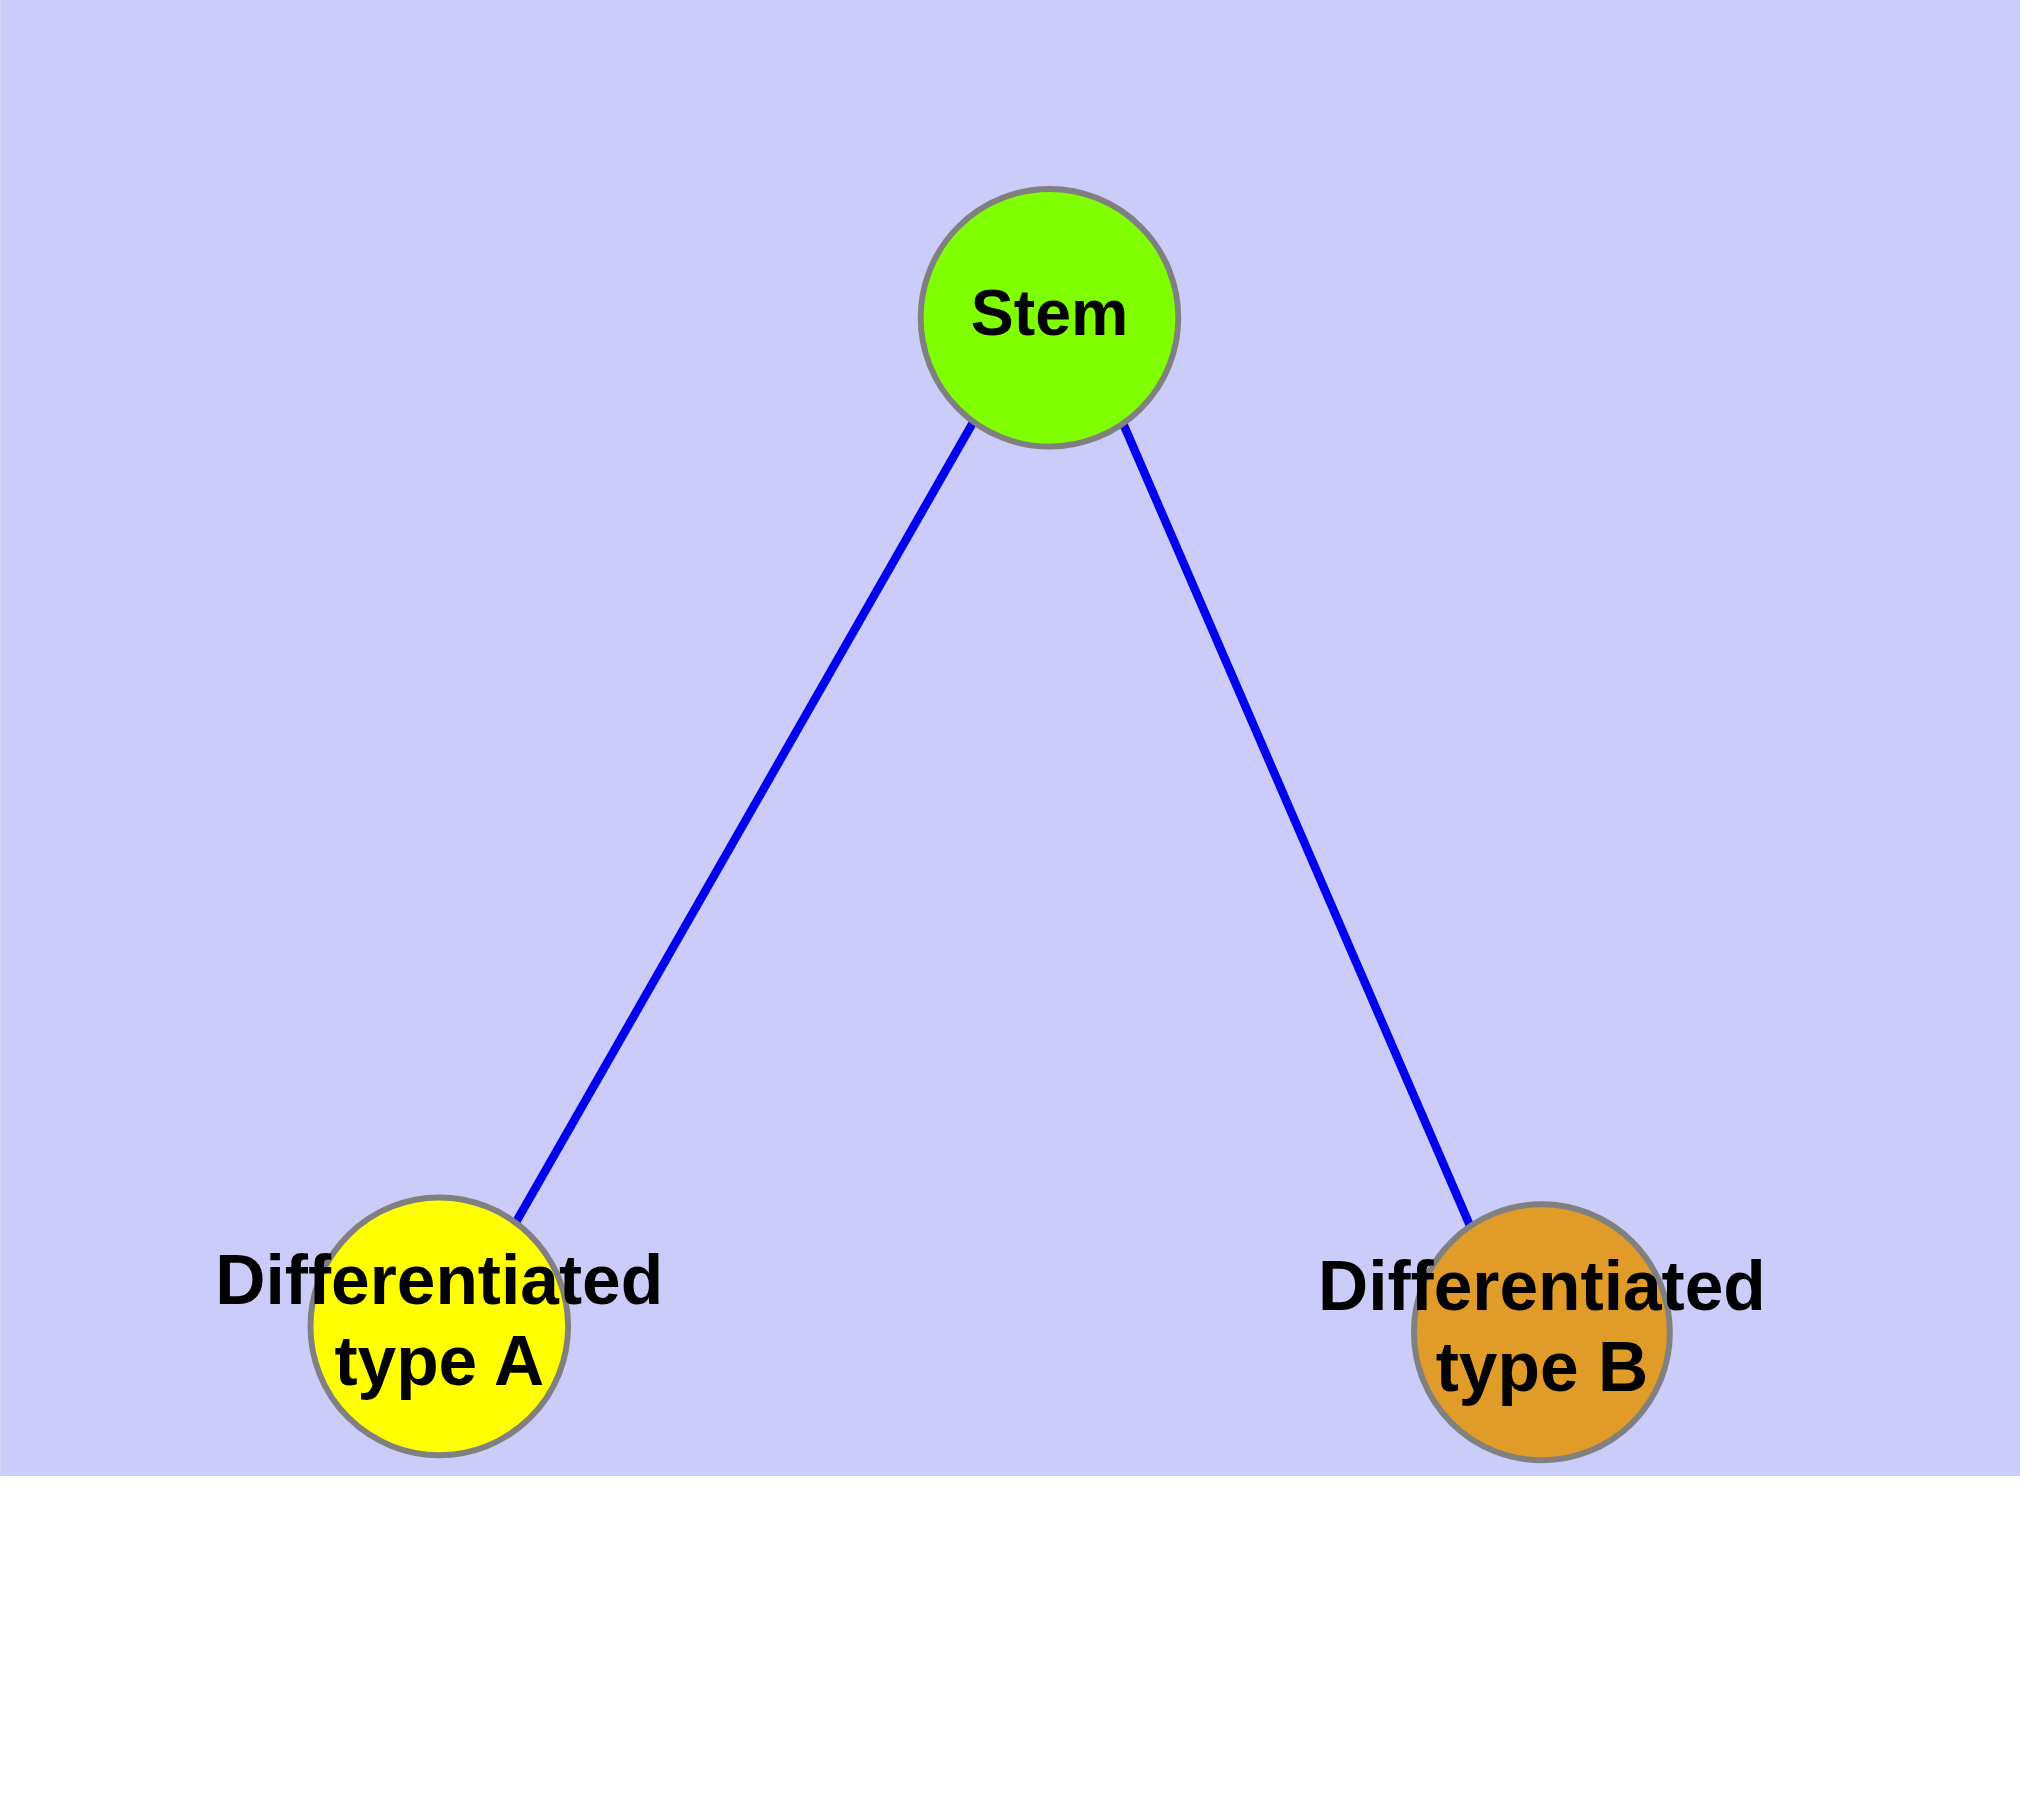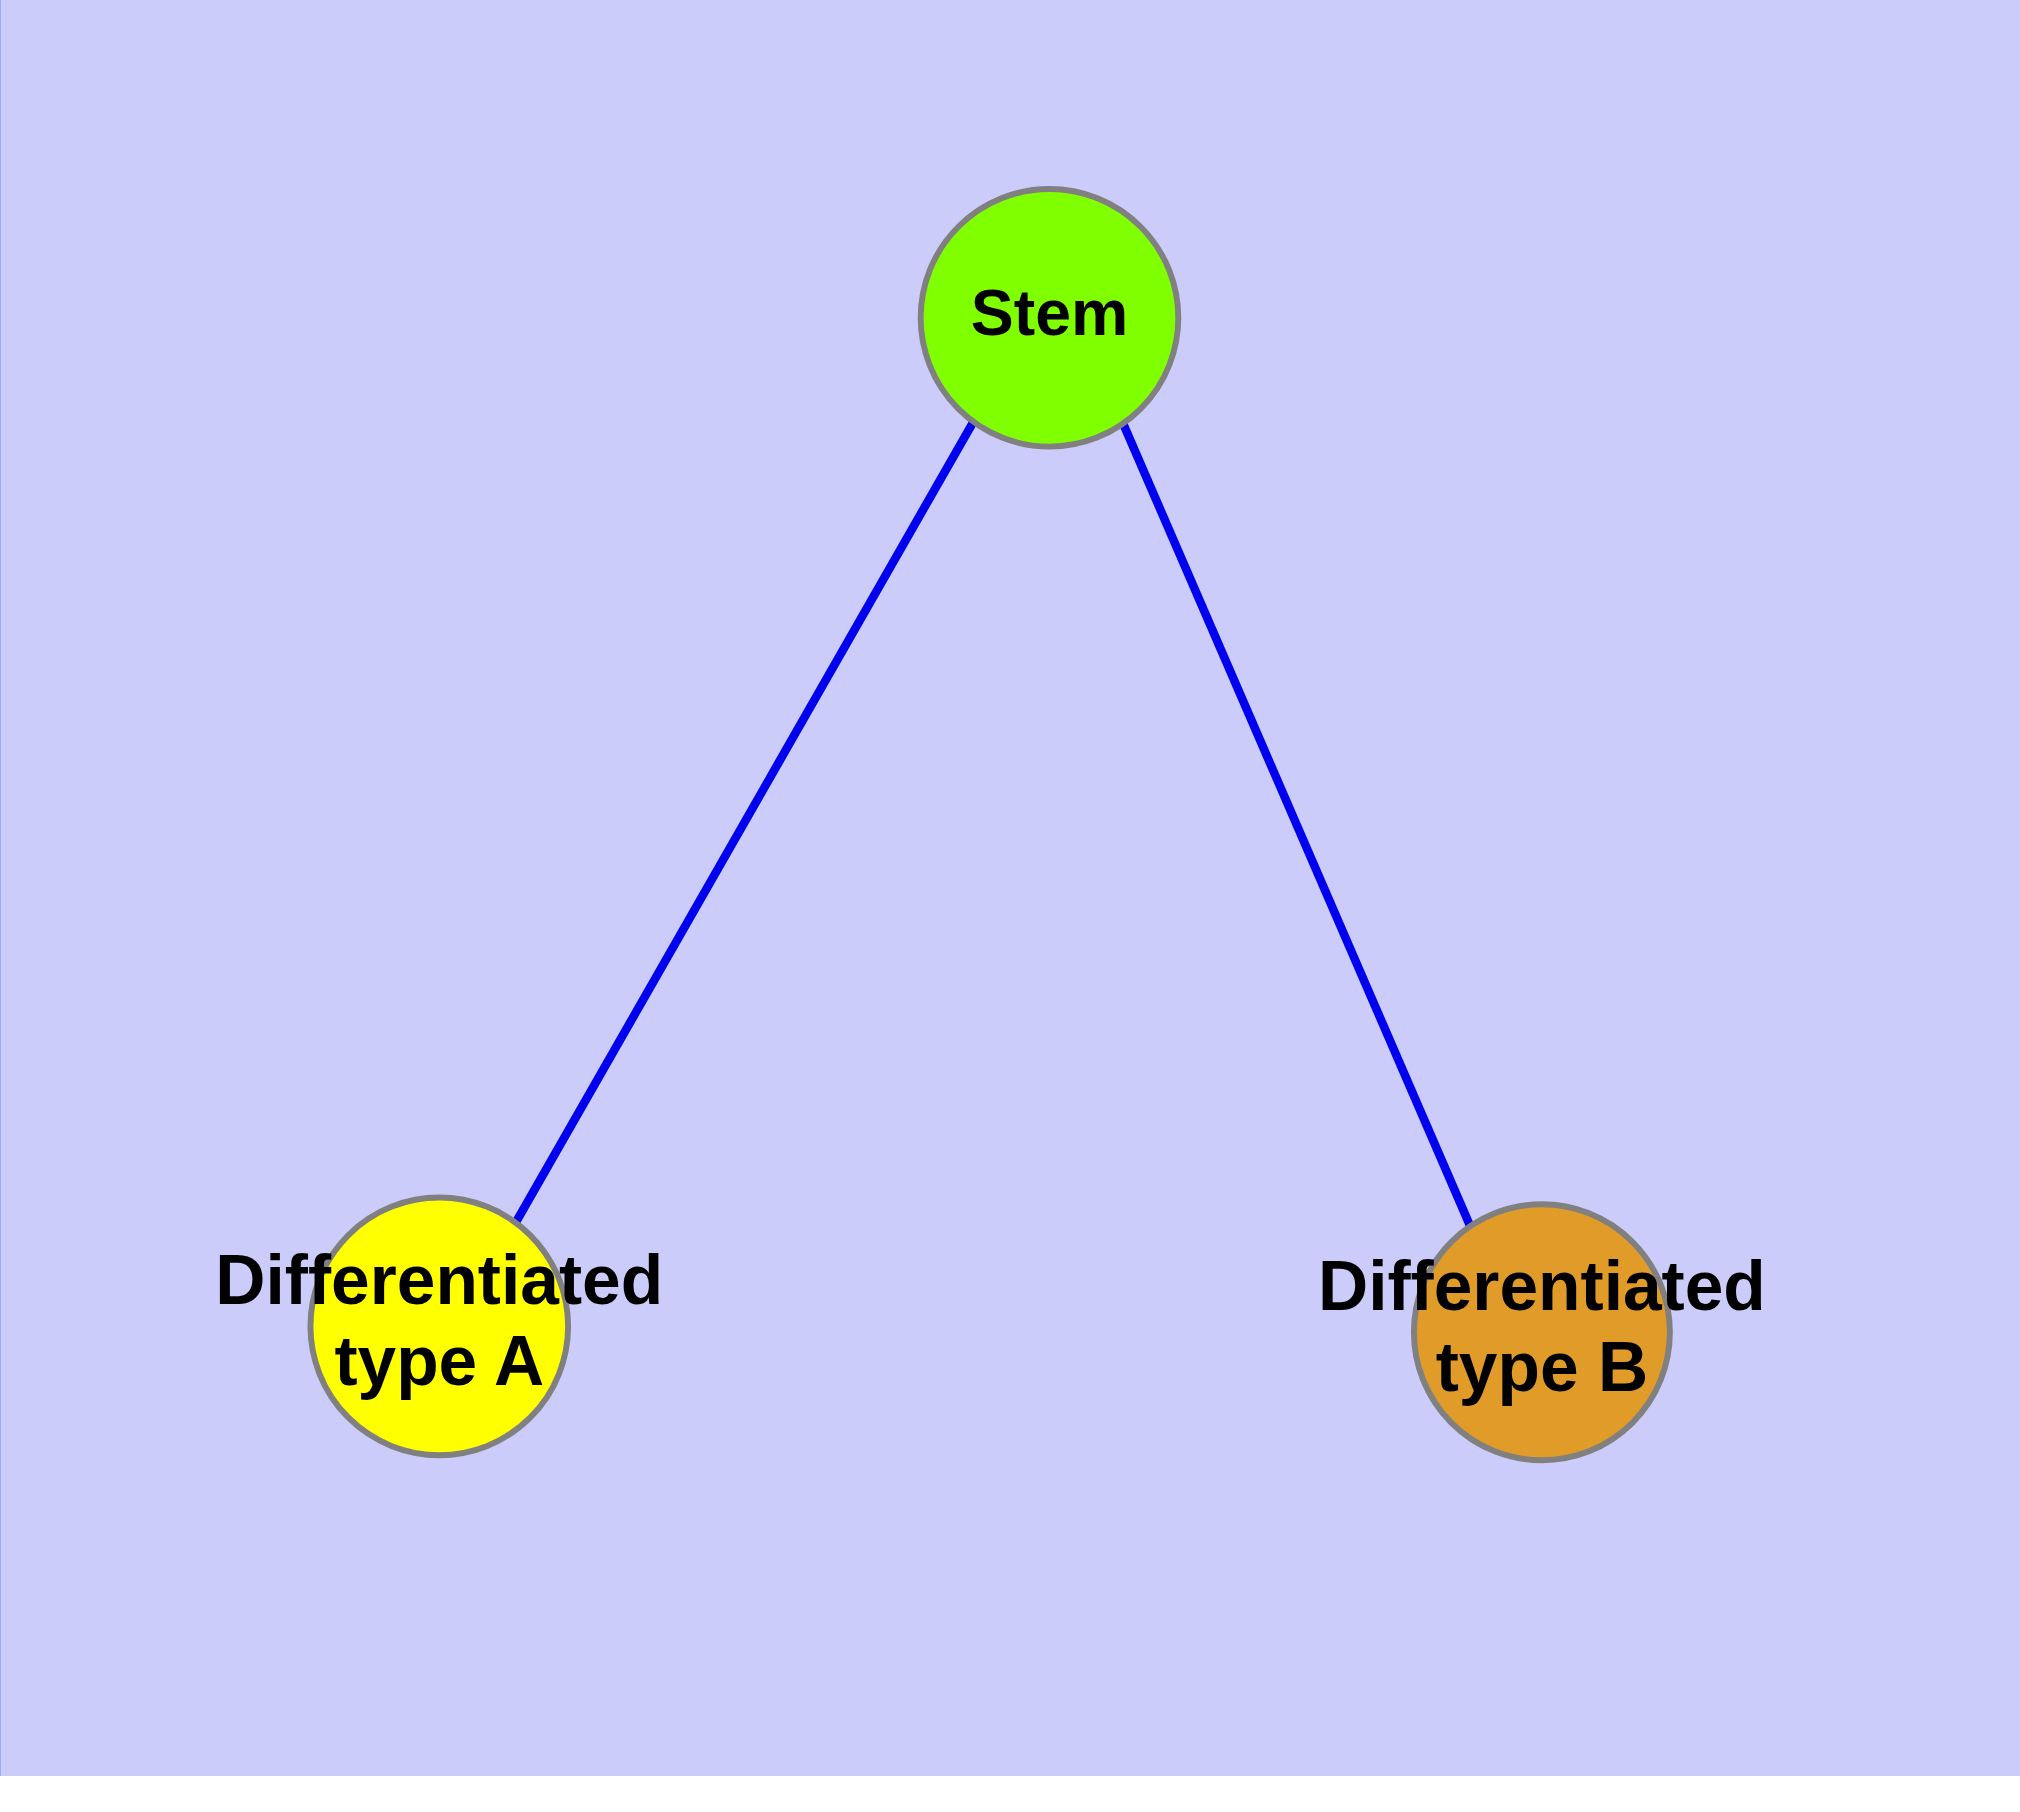--- a/index.html
+++ b/index.html
@@ -46,21 +46,21 @@
   .label-stem {
     font-size: 76px;
   }
   .label-multiline {
     font-size: 82px;
   }
 </style>
 </head>
 <body>
 
-<div id="canvas" style="width: 2021px; height: 1776px; background: #1d4ed8;">
+<div id="canvas" style="width: 2021px; height: 1476px; background: #e5e5e5;">
   <svg id="graph-svg" viewBox="0 0 2384 2138" style="width: 2021px; height: 1812px;">
 
     <rect id="bg-rect" x="0" y="0" width="2384" height="2138" fill="#ccccfa"></rect>
 
     <g id="edges-group">
       <line class="edge-line" id="edge-0" x1="1148" y1="498" x2="608" y2="1443" stroke="#0000ee" stroke-width="10"></line>
       <line class="edge-line" id="edge-1" x1="1325" y1="500" x2="1735" y2="1448" stroke="#0000ee" stroke-width="10"></line>
     </g>
 
     <g id="nodes-group">

